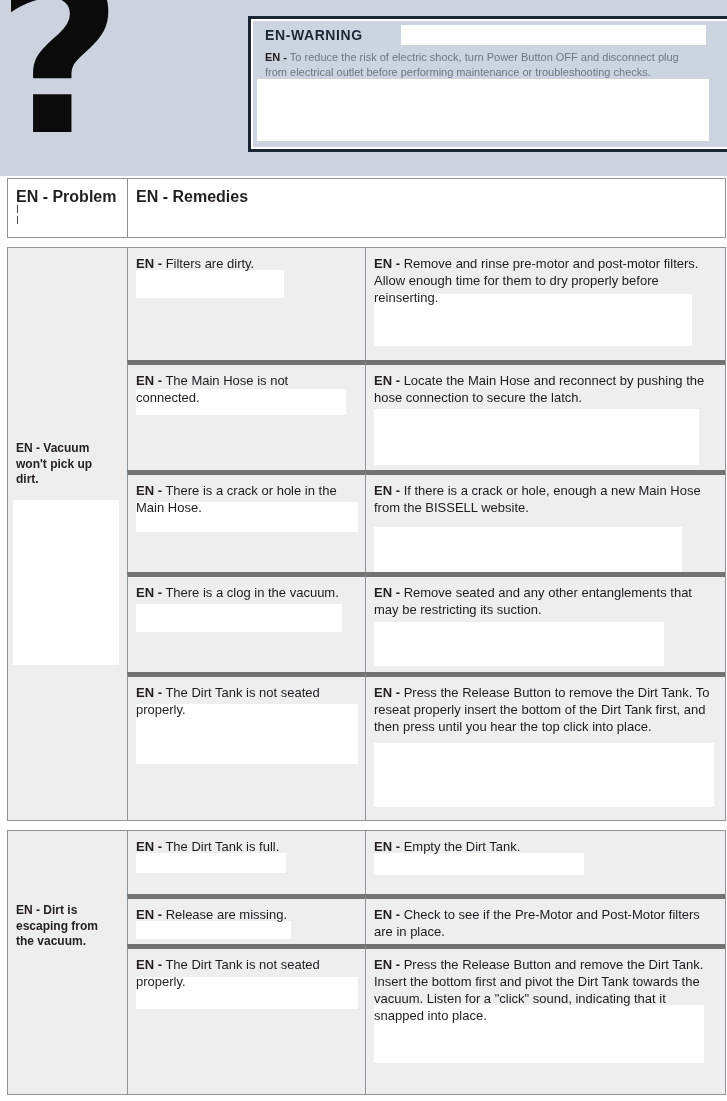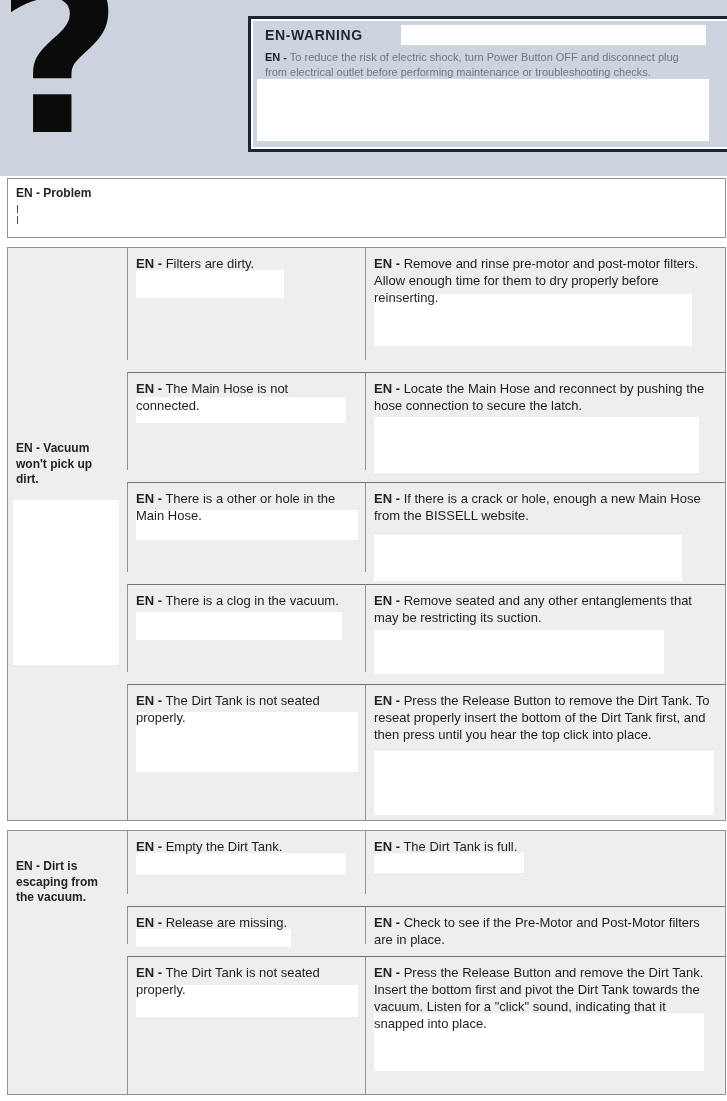--- a/index.html
+++ b/index.html
@@ -39,23 +39,23 @@
   }
   .block.gap { margin-top:9px; }
   .block.body { background:#eeeeef; }
 
   .block.header { grid-template-rows:58px; }
   .block.sec1   { grid-template-rows:112px 110px 102px 100px 148px; }
   .block.sec2   { grid-template-rows:63px 50px 150px; }
 
   .cell { position:relative; padding:7px 10px 7px 8px; font-size:13px; line-height:1.32; }
   .cell.vline { border-left:1px solid #909396; }
-  .cell.bt { border-top:1px solid #737373;margin-top:12px; }
+  .cell.bt { border-top:5px solid #737373; }
 
-  .hcell { font-size:12px; font-weight:bold; }
+  .hcell { font-size:16px; font-weight:bold; }
   .remnant { position:absolute; width:1px; height:8px; background:#4a4a4a; }
 
   .problem-cell { font-size:12px; font-weight:bold;padding-left:39px; }
   .problem-text { position:absolute; left:8px; line-height:1.3; }
   .p1 .problem-text { top:193px; width:82px; }
   .p2 .problem-text { top:28px; width:92px; }
 
   .t b { font-weight:bold; color:#231f20; }
   .t { position:relative; z-index:1; }
   .cause .t, .remedy .t { color:#1d1d1f; }
@@ -80,20 +80,23 @@
   </div>
 
   <div class="tblwrap">
 
     <div class="block header">
       <div class="cell hcell">
         <span>EN - Problem</span>
         <div class="remnant" style="left:9px; top:26px;"></div>
         <div class="remnant" style="left:9px; top:37px;"></div>
       </div>
+      <div class="cell hcell vline">
+        <span>EN - Remedies</span>
+      </div>
     </div>
 
     <div class="block body sec1 gap">
       <div class="cell problem-cell p1" style="grid-row:1 / span 5;">
         <div class="problem-text">EN - Vacuum won't pick up dirt.</div>
         <div class="redact" style="left:5px; top:252px; width:106px; height:165px;"></div>
       </div>
 
       <div class="cell cause vline">
         <p class="t"><b>EN -</b> <span>Filters are dirty.</span></p>
@@ -107,21 +110,21 @@
       <div class="cell cause vline bt">
         <p class="t"><b>EN -</b> <span>The Main Hose is not connected.</span></p>
         <div class="redact" style="left:8px; top:24px; width:210px; height:26px;"></div>
       </div>
       <div class="cell remedy vline bt">
         <p class="t"><b>EN -</b> <span>Locate the Main Hose and reconnect by pushing the hose connection to secure the latch.</span></p>
         <div class="redact" style="left:8px; top:44px; width:325px; height:56px;"></div>
       </div>
 
       <div class="cell cause vline bt">
-        <p class="t"><b>EN -</b> <span>There is a other or hole in the Main Hose.</span></p>
+        <p class="t"><b>EN -</b> <span>There is a crack or hole in the Main Hose.</span></p>
         <div class="redact" style="left:8px; top:27px; width:222px; height:30px;"></div>
       </div>
       <div class="cell remedy vline bt">
         <p class="t"><b>EN -</b> <span>If there is a crack or hole, enough a new Main Hose from the BISSELL website.</span></p>
         <div class="redact" style="left:8px; top:52px; width:308px; height:46px;"></div>
       </div>
 
       <div class="cell cause vline bt">
         <p class="t"><b>EN -</b> <span>There is a clog in the vacuum.</span></p>
         <div class="redact" style="left:8px; top:27px; width:206px; height:28px;"></div>
@@ -135,31 +138,31 @@
         <p class="t"><b>EN -</b> <span>The Dirt Tank is not seated properly.</span></p>
         <div class="redact" style="left:8px; top:27px; width:222px; height:60px;"></div>
       </div>
       <div class="cell remedy vline bt">
         <p class="t"><b>EN -</b> <span>Press the Release Button to remove the Dirt Tank. To reseat properly insert the bottom of the Dirt Tank first, and then press until you hear the top click into place.</span></p>
         <div class="redact" style="left:8px; top:66px; width:340px; height:64px;"></div>
       </div>
     </div>
 
     <div class="block body sec2 gap">
-      <div class="cell problem-cell p2" style="grid-row:1 / span 3;">
+      <div class="cell problem-cell p2" style="grid-row:1 / span 3;margin-top:44px;">
         <div class="problem-text">EN - Dirt is escaping from the vacuum.</div>
       </div>
 
+      <div class="cell cause vline">
+        <p class="t"><b>EN -</b> <span>The Dirt Tank is full.</span></p>
+        <div class="redact" style="left:8px; top:22px; width:150px; height:20px;"></div>
+      </div>
       <div class="cell remedy vline">
         <p class="t"><b>EN -</b> <span>Empty the Dirt Tank.</span></p>
         <div class="redact" style="left:8px; top:22px; width:210px; height:22px;"></div>
-      </div>
-      <div class="cell cause vline">
-        <p class="t"><b>EN -</b> <span>The Dirt Tank is full.</span></p>
-        <div class="redact" style="left:8px; top:22px; width:150px; height:20px;"></div>
       </div>
 
       <div class="cell cause vline bt">
         <p class="t"><b>EN -</b> <span>Release are missing.</span></p>
         <div class="redact" style="left:8px; top:22px; width:155px; height:18px;"></div>
       </div>
       <div class="cell remedy vline bt">
         <p class="t"><b>EN -</b> <span>Check to see if the Pre-Motor and Post-Motor filters are in place.</span></p>
       </div>
 

